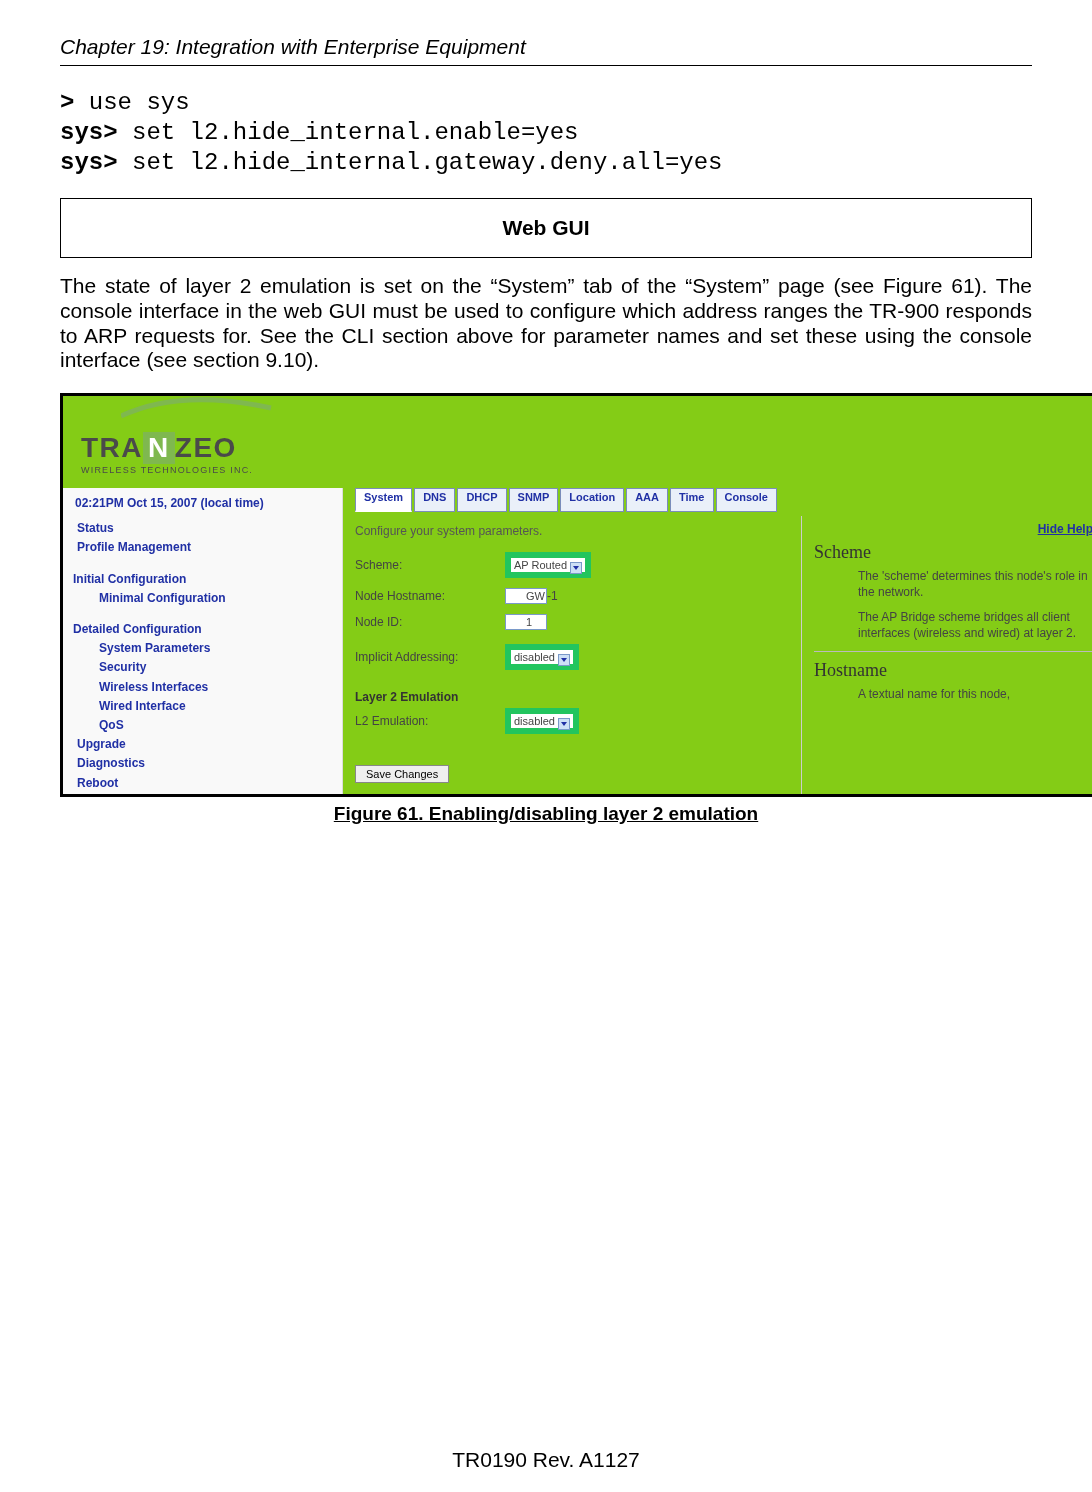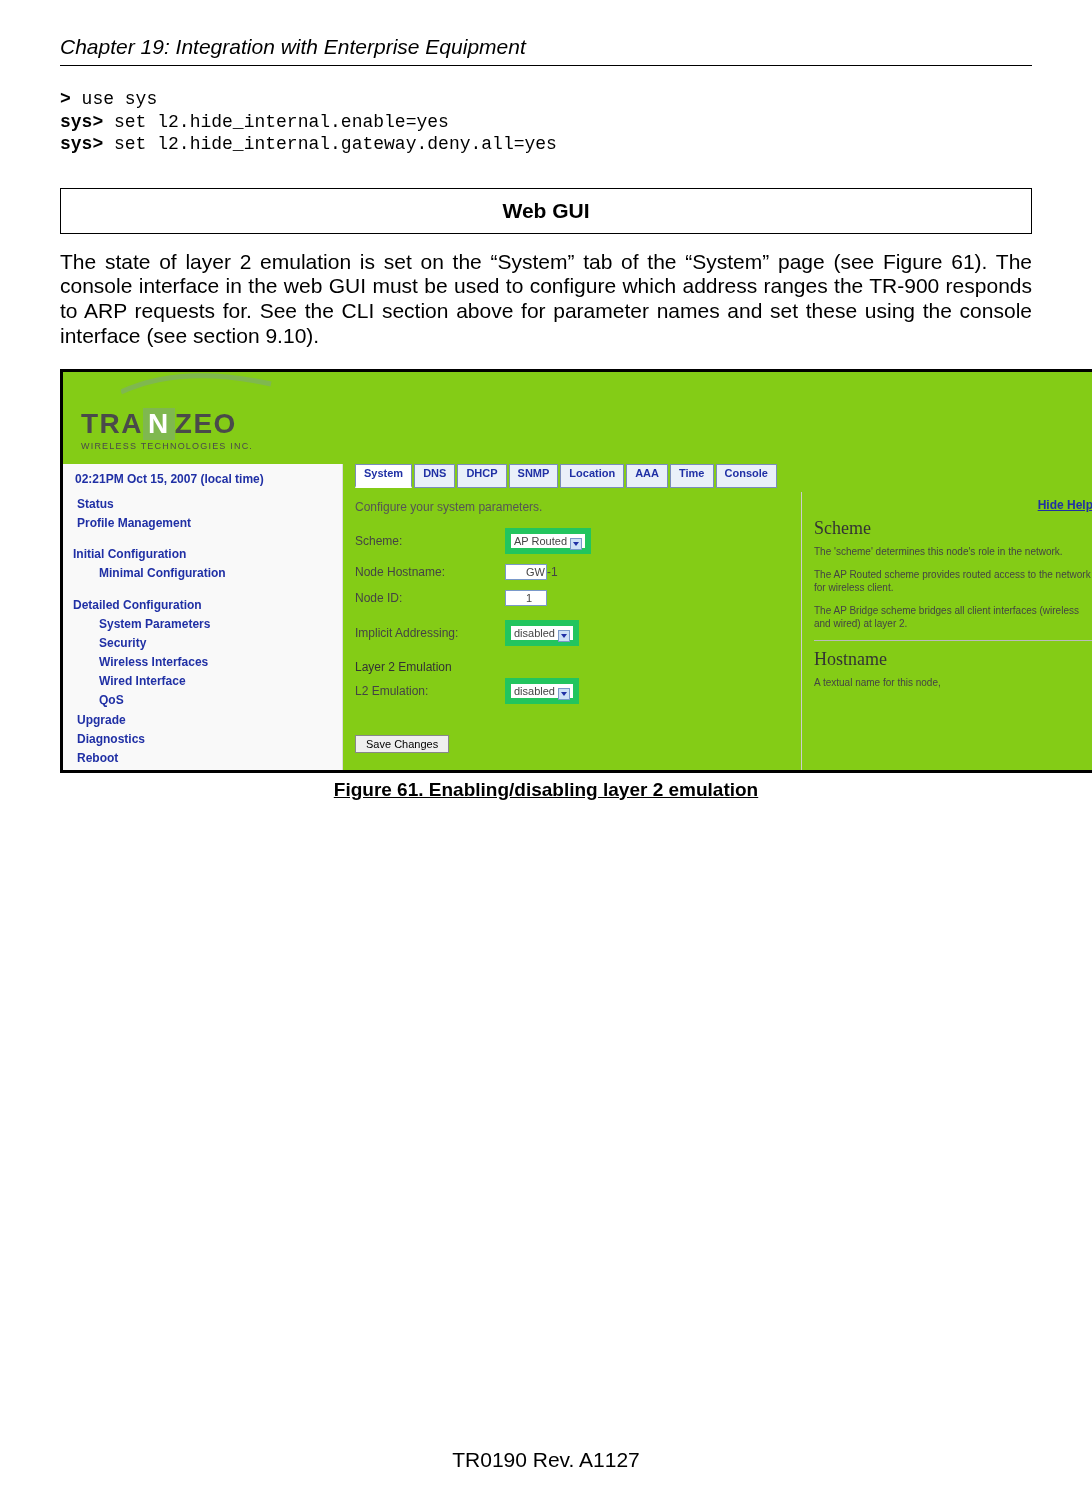--- a/index.html
+++ b/index.html
@@ -14,32 +14,32 @@
   }
   .chapter-header {
     font-style: italic;
     font-size: 21px;
     padding-bottom: 6px;
     border-bottom: 1.5px solid #000;
     margin-bottom: 22px;
   }
   .cli-block {
     font-family: "Courier New", monospace;
-    font-size: 18px;
+    font-size: 24px;
     line-height: 1.25;
-    margin-bottom: 32px;
+    margin-bottom: 20px;
   }
   .cli-line { white-space: pre; }
   .prompt-bold { font-weight: bold; }
   .section-box {
     border: 1.5px solid #000;
     text-align: center;
     font-weight: bold;
     font-size: 21px;
-    padding: 10px 0;
+    padding: 17px 0;
     margin-bottom: 16px;
   }
   .body-text {
     font-size: 21px;
     line-height: 1.18;
     text-align: justify;
     margin-bottom: 20px;
   }
 
   
@@ -131,38 +131,38 @@
   }
   .sel::before{
     content:""; position:absolute; right:6px; top:8px; z-index:2;
     border-left:3px solid transparent; border-right:3px solid transparent;
     border-top:4px solid #2030a5;
   }
   .txt {
     border:1px solid #7a99c9; background:#fff; font-size:11px;
     padding:1px 20px; width:36px; display:inline-block;
   }
-  .section-h { font-weight:normal; font-size:12px; color:#333; margin: 14px 0 4px 0;}
+  .section-h { font-weight:bold; font-size:12px; color:#333; margin: 20px 0 4px 0;}
   .btn {
     border:1px solid #888; background:#efefef; font-size:11px;
     padding:2px 10px; margin-top:21px; cursor:pointer;
   }
 
   .help {
     width: 300px;
     border-left:1px solid #ccc;
     padding: 6px 8px 6px 12px;
     font-size:12px;
     color:#444;
     margin-top: 28px;
   }
   .help .hide { text-align:right; }
   .help .hide a { color:#2030a5; font-weight:bold; text-decoration:underline; font-size:12px;}
   .help h3 { font-family:Georgia,serif; font-weight:normal; font-size:18px; color:#333; margin:6px 0 6px 0;}
-  .help p { font-size:10px; line-height:1.3; margin-bottom:10px;}
+  .help p { font-size:12px; line-height:1.3; margin-bottom:10px;margin-left:44px;}
   .help hr { border:none; border-top:1px solid #bbb; margin:8px 0;}
 
   .caption { text-align:center; font-weight:bold; font-size:19px; margin-top:6px;text-decoration:underline;}
   .footer {
     position:absolute; bottom:20px; left:60px; right:60px;
     display:flex; justify-content:center;
     font-size:21px; border-top: none;
   }
 </style>
 </head>
@@ -250,21 +250,20 @@
           <span class="lbl">L2 Emulation:</span>
           <span class="sel">disabled</span>
         </div>
         <button class="btn">Save Changes</button>
       </div>
 
       <div class="help">
         <div class="hide"><a href="#">Hide Help</a></div>
         <h3>Scheme</h3>
         <p>The 'scheme' determines this node's role in the network.</p>
-        <p>The AP Routed scheme provides routed access to the network for wireless client.</p>
         <p>The AP Bridge scheme bridges all client interfaces (wireless and wired) at layer 2.</p>
         <hr>
         <h3>Hostname</h3>
         <p>A textual name for this node,</p>
       </div>
     </div>
   </div>
 </div>
 
 <div class="caption">Figure 61. Enabling/disabling layer 2 emulation</div>

